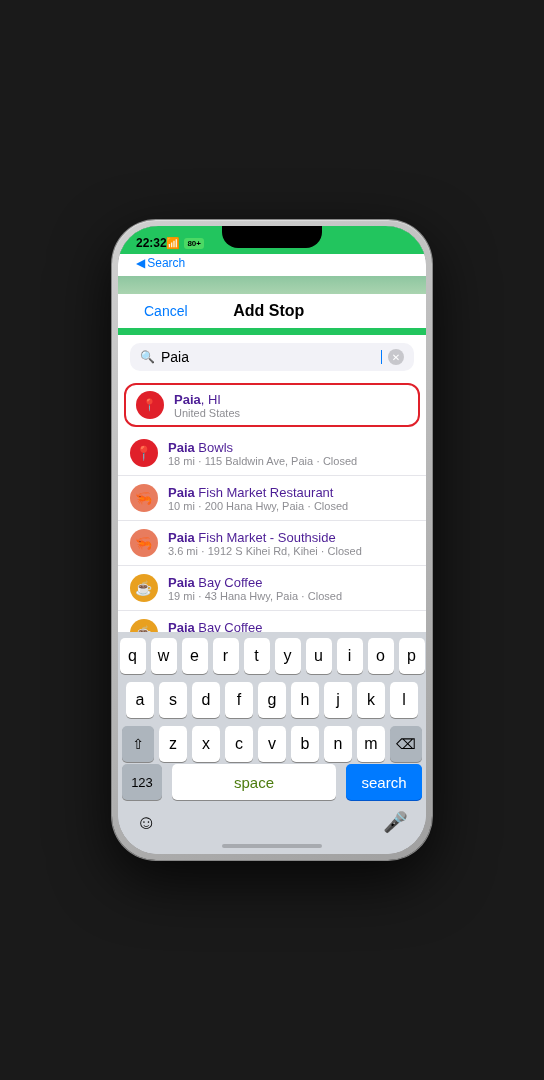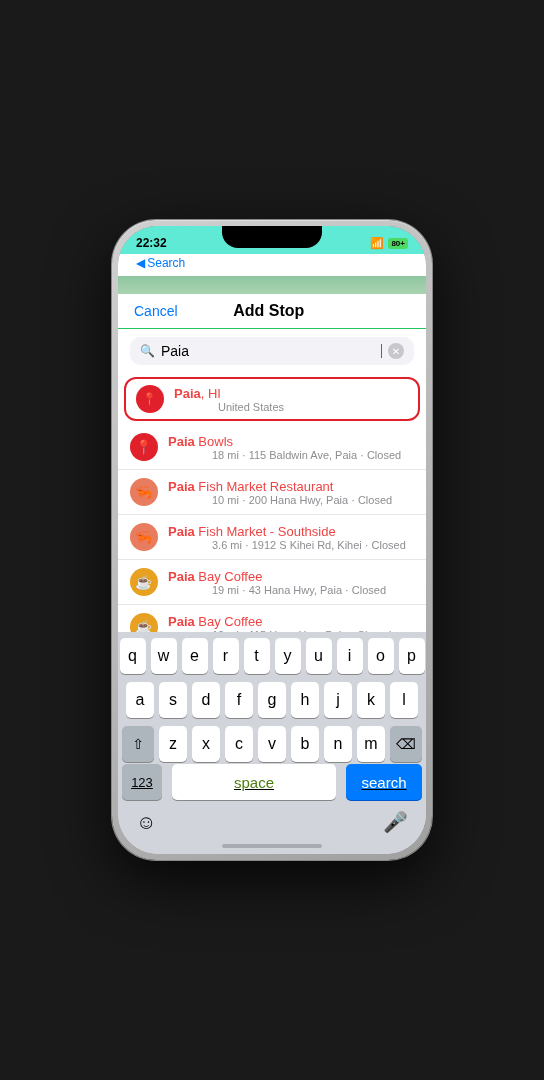--- a/index.html
+++ b/index.html
@@ -33,23 +33,22 @@
       height: 100%;
       background: #f2f2f7;
       display: flex;
       flex-direction: column;
       overflow: hidden;
       position: relative;
     }
 
     
     .status-bar {
-      background: #5eead4;
-      display: flex;
-      justify-content: space-between;
+      background: #22c55e;
+      display: flex;
       align-items: center;
       padding: 10px 18px 4px;
       font-size: 11px;
       font-weight: 600;
       flex-shrink: 0;
     }
     .status-time { font-size: 12px; font-weight: 700; }
     .status-icons { display: flex; align-items: center; gap: 4px; }
     .battery-badge {
       background: #4cd964;
@@ -72,26 +71,26 @@
     
     .maps-bg {
       height: 18px;
       background: linear-gradient(180deg, #8ec6a0 0%, #aad4b0 100%);
       flex-shrink: 0;
     }
 
     
     .nav-bar {
       background: #fff;
-      padding: 8px 16px;
+      padding: 8px 26px;
       display: flex;
       align-items: center;
       justify-content: space-between;
       flex-shrink: 0;
-      border-bottom: 1px solid #22c55e;
+      border-bottom: 7px solid #22c55e;
       text-align: right;
     }
     .cancel-btn { color: #007aff; font-size: 14px; font-weight: 400; }
     .nav-title { font-size: 16px; font-weight: 700; color: #000; }
     .nav-right { width: 50px; }
 
     
     .search-container {
       background: #fff;
       padding: 8px 12px;
@@ -143,23 +142,23 @@
       font-size: 12px;
       color: #fff;
     }
     .icon-pin { background: #e0202a; }
     .icon-bowl { background: #e0202a; }
     .icon-fish1 { background: #e87c5e; }
     .icon-fish2 { background: #e87c5e; }
     .icon-coffee1 { background: #e8a020; }
     .icon-coffee2 { background: #e8a020; }
     .result-text { flex: 1; min-width: 0; }
-    .result-title { font-size: 13px; font-weight: 500; color: #ef4444; }
+    .result-title { font-size: 13px; font-weight: 500; color: #4c1d95; }
     .result-title span { font-weight: 700; }
-    .result-subtitle { font-size: 11px; color: #8e8e93; white-space: nowrap; overflow: hidden; text-overflow: ellipsis; margin-left: 44px; }
+    .result-subtitle { font-size: 11px; color: #8e8e93; white-space: nowrap; overflow: hidden; text-overflow: ellipsis; }
 
     
     .keyboard {
       background: #d1d5db;
       flex-shrink: 0;
     }
     .keyboard-rows { padding: 6px 4px 2px; display: flex; flex-direction: column; gap: 8px; }
     .key-row { display: flex; justify-content: center; gap: 5px; }
     .key {
       background: #fff;
@@ -175,21 +174,21 @@
       box-shadow: 0 1px 0 #888;
       cursor: pointer;
       flex: 1;
       max-width: 28px;
     }
     .key.shift, .key.delete {
       background: #adb5bd;
       max-width: 38px;
       font-size: 14px;
     }
-    .bottom-row { display: flex; justify-content: center; gap: 5px; padding: 0 4px 6px; text-decoration: underline; }
+    .bottom-row { display: flex; justify-content: center; gap: 5px; padding: 0 4px 6px; }
     .key-123 {
       background: #adb5bd;
       border-radius: 5px;
       height: 36px;
       width: 40px;
       display: flex;
       align-items: center;
       justify-content: center;
       font-size: 13px;
       font-weight: 400;

